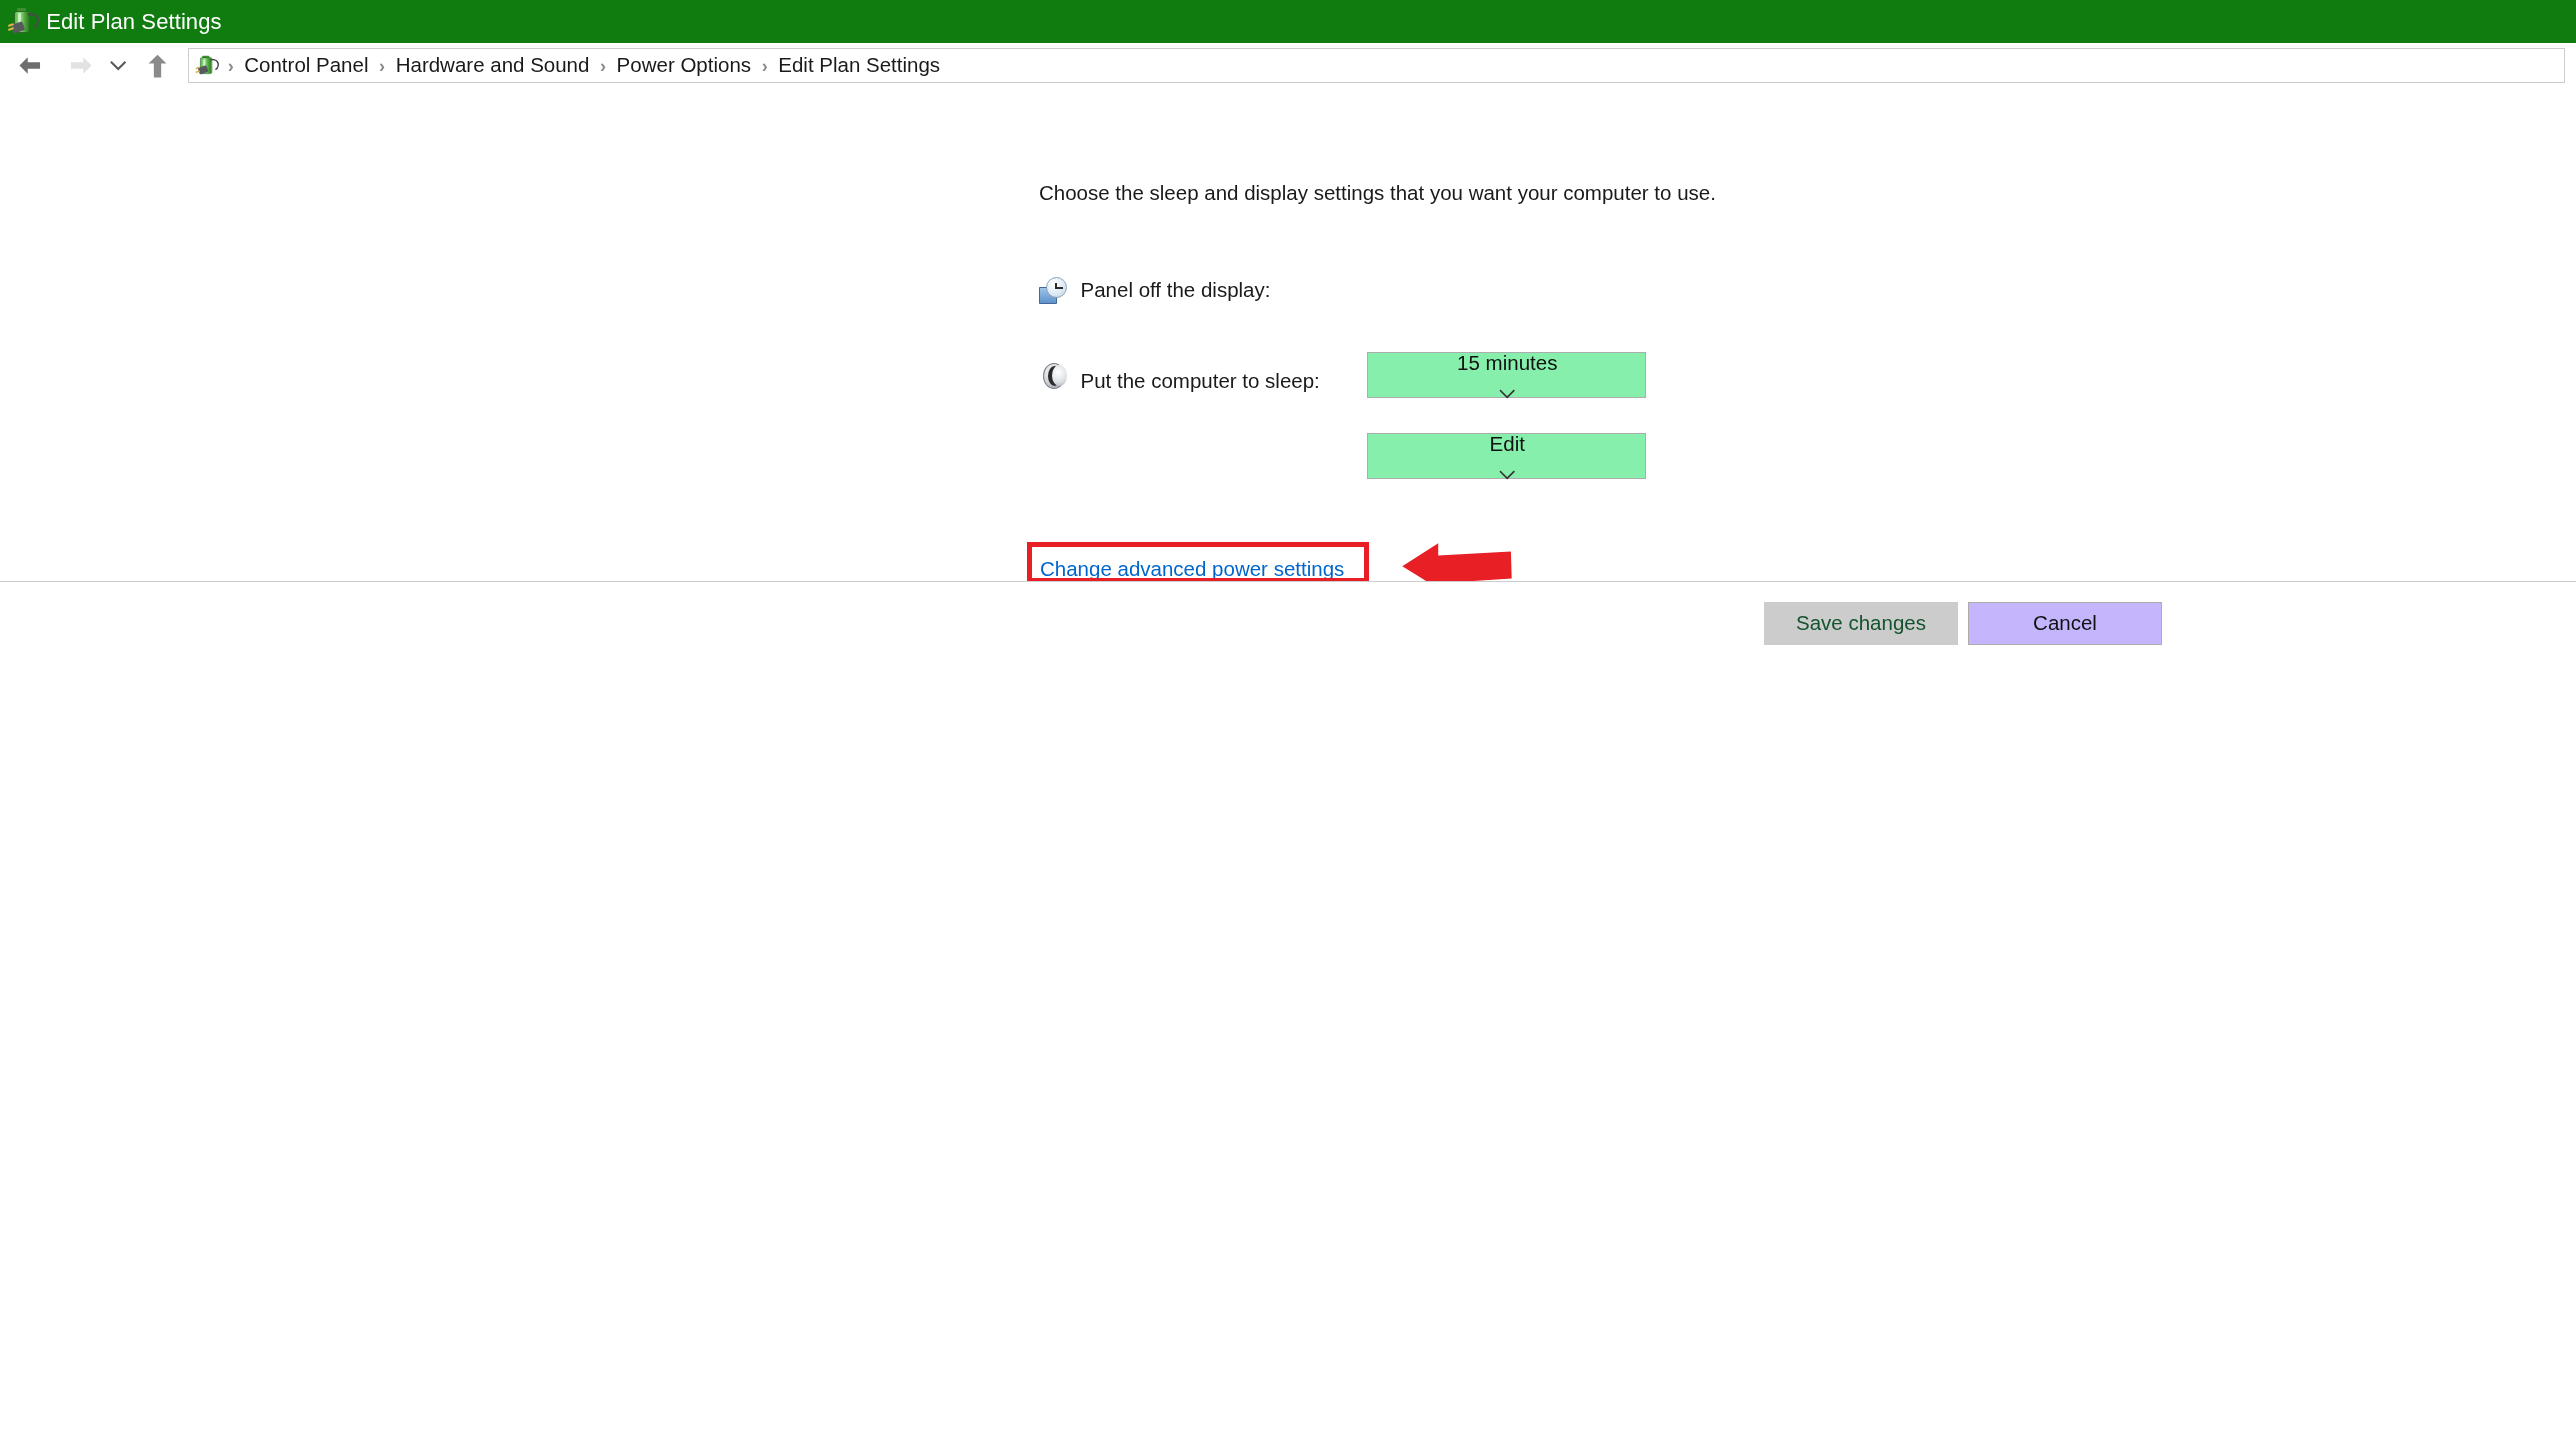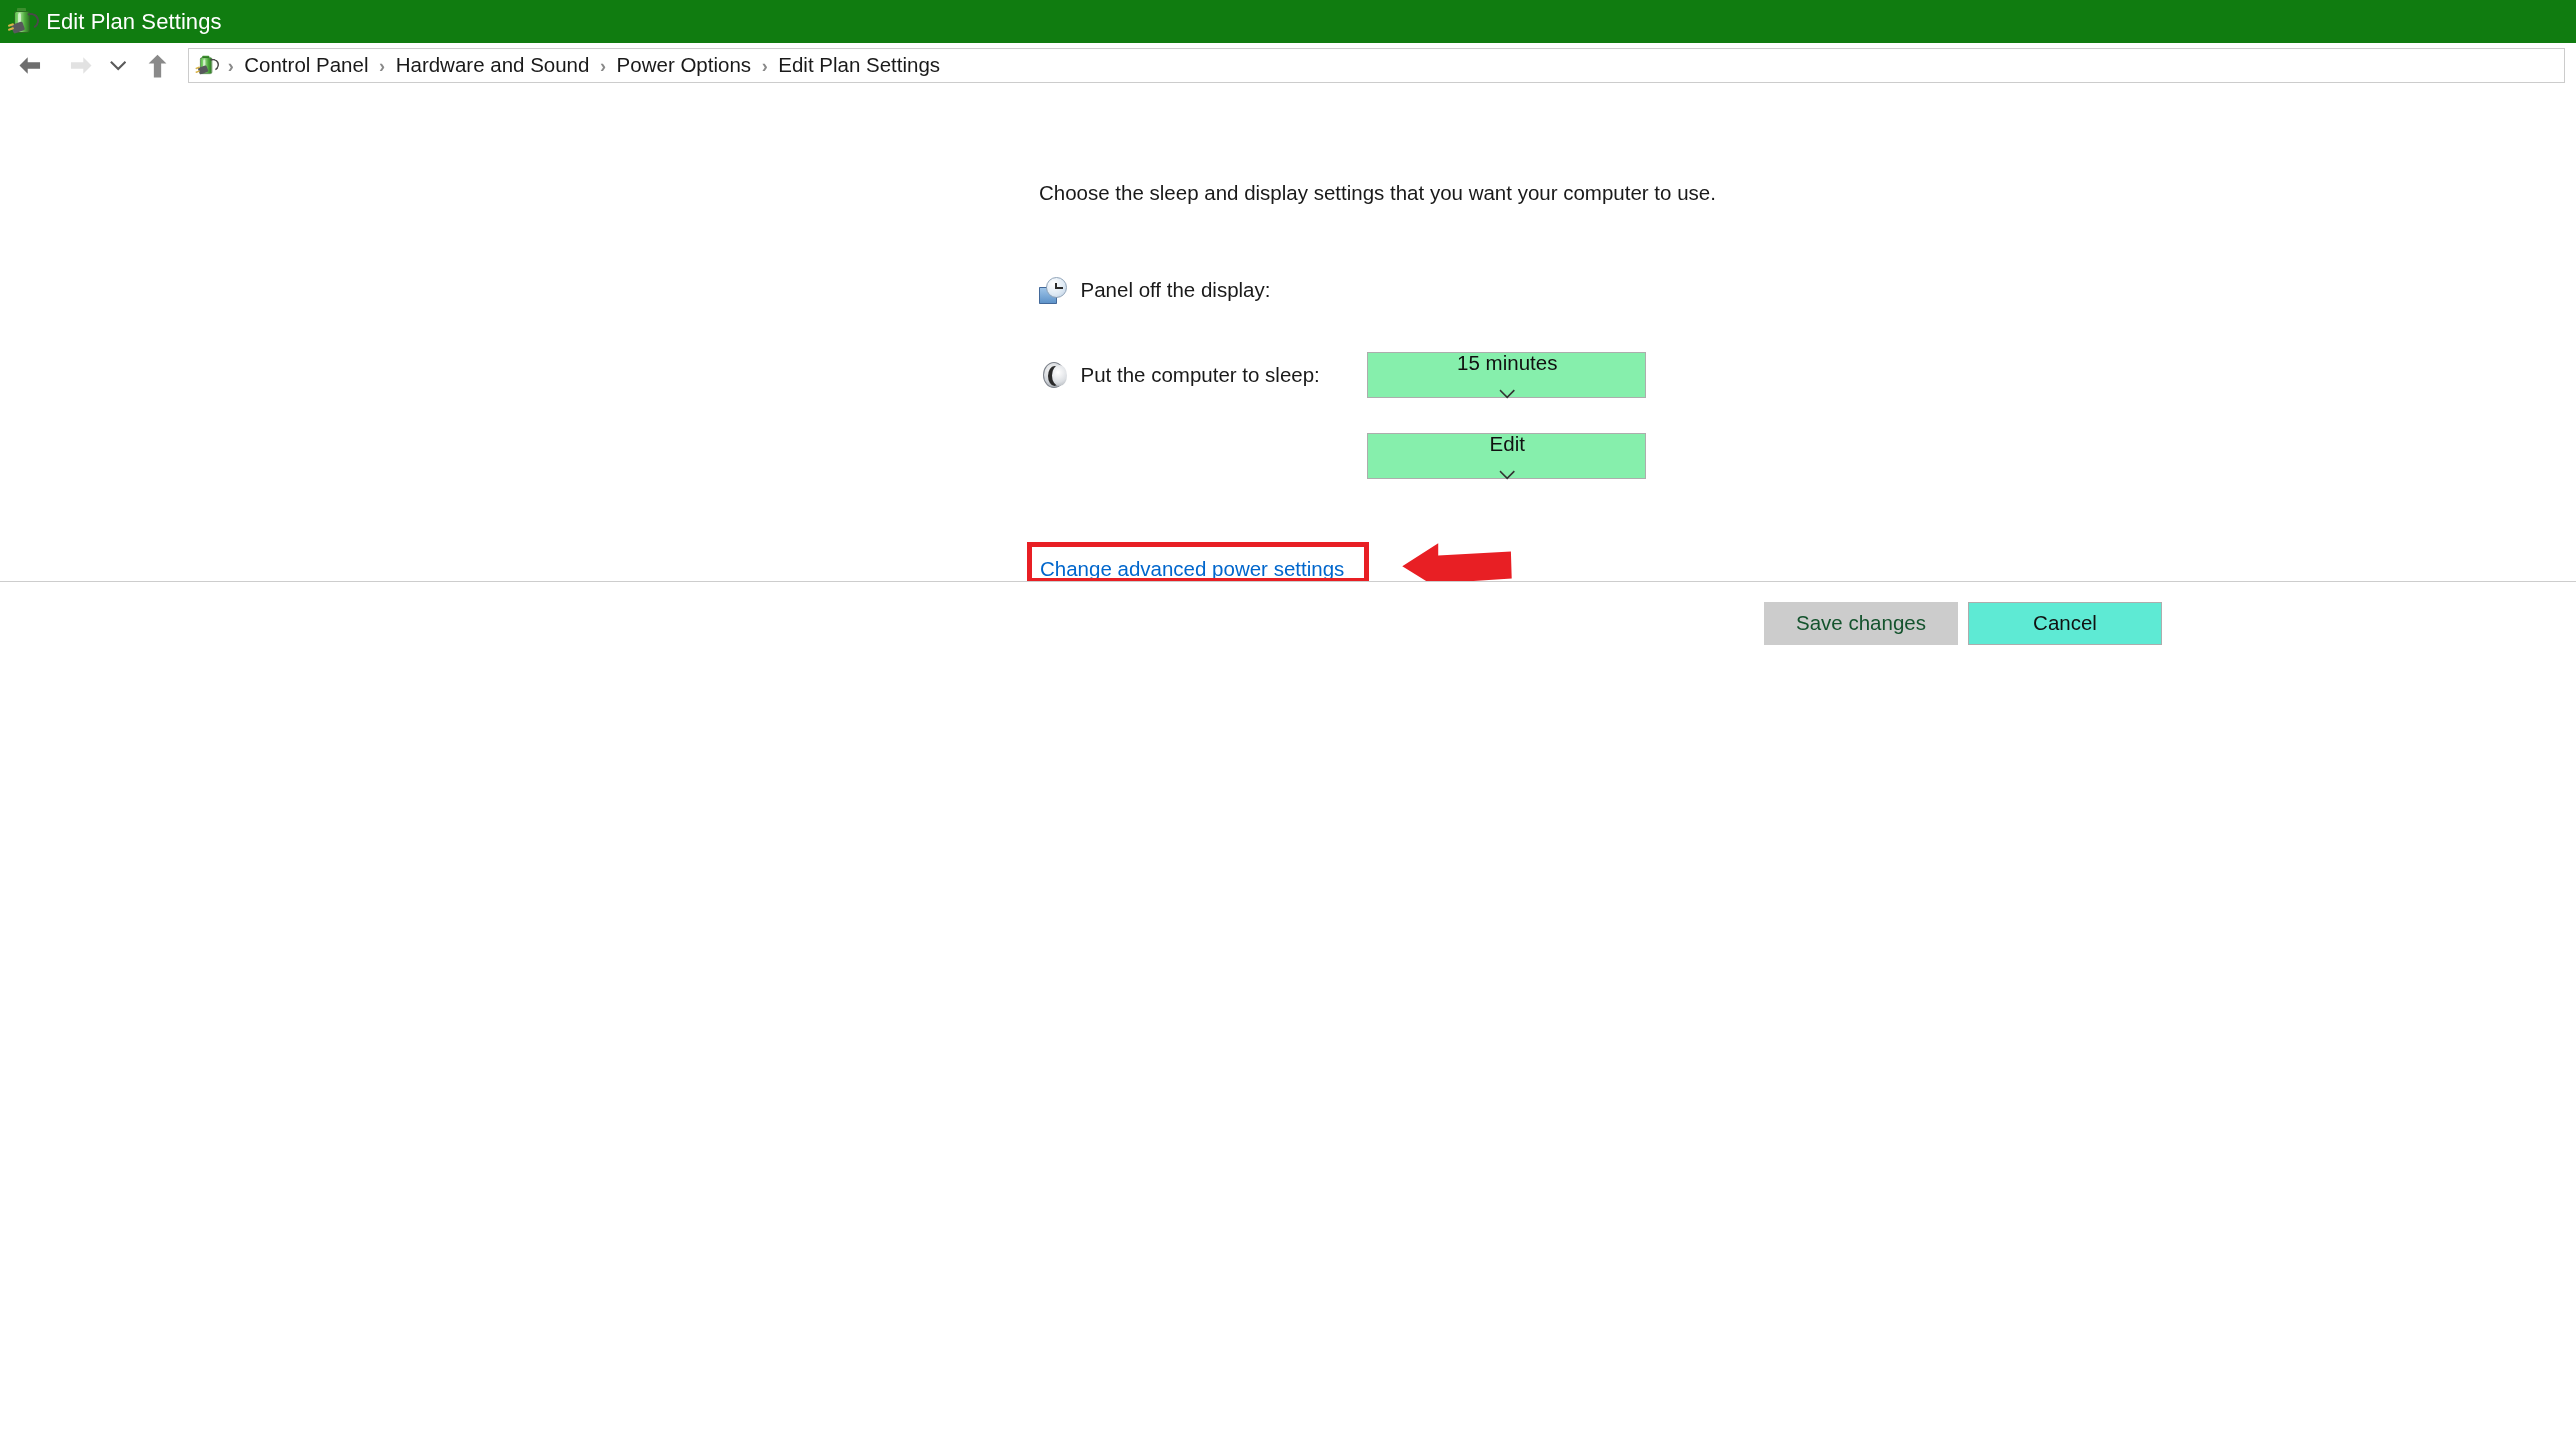--- a/index.html
+++ b/index.html
@@ -164,21 +164,21 @@
   }
 
   .setting-row {
     position: absolute;
     left: 1039px;
     height: 51px;
     display: flex;
     align-items: center;
   }
   .row-display { top: 177px; }
-  .row-sleep   { top: 262px; }
+  .row-sleep   { top: 252px; align-items: flex-end; }
 
   .setting-icon { width: 30px; height: 30px; flex: 0 0 auto; position: relative; }
   .setting-label {
     font-size: 20.5px;
     color: #1a1a1a;
     white-space: nowrap;
     margin-left: 11.5px;
     line-height: 1;
   }
 
@@ -311,21 +311,21 @@
   }
   .btn-save {
     left: 1764px;
     background: #cccccc;
     border-color: #cccccc;
     color: #14532d;
     width: 194px;
   }
   .btn-cancel {
     left: 1968px;
-    background: #5eead4;
+    background: #c4b5fd;
     border-color: #adadad;
     color: #111111;
     width: 142px;
   }
 </style>
 </head>
 <body>
 
 <div class="titlebar">
   <div class="titlebar-icon">

